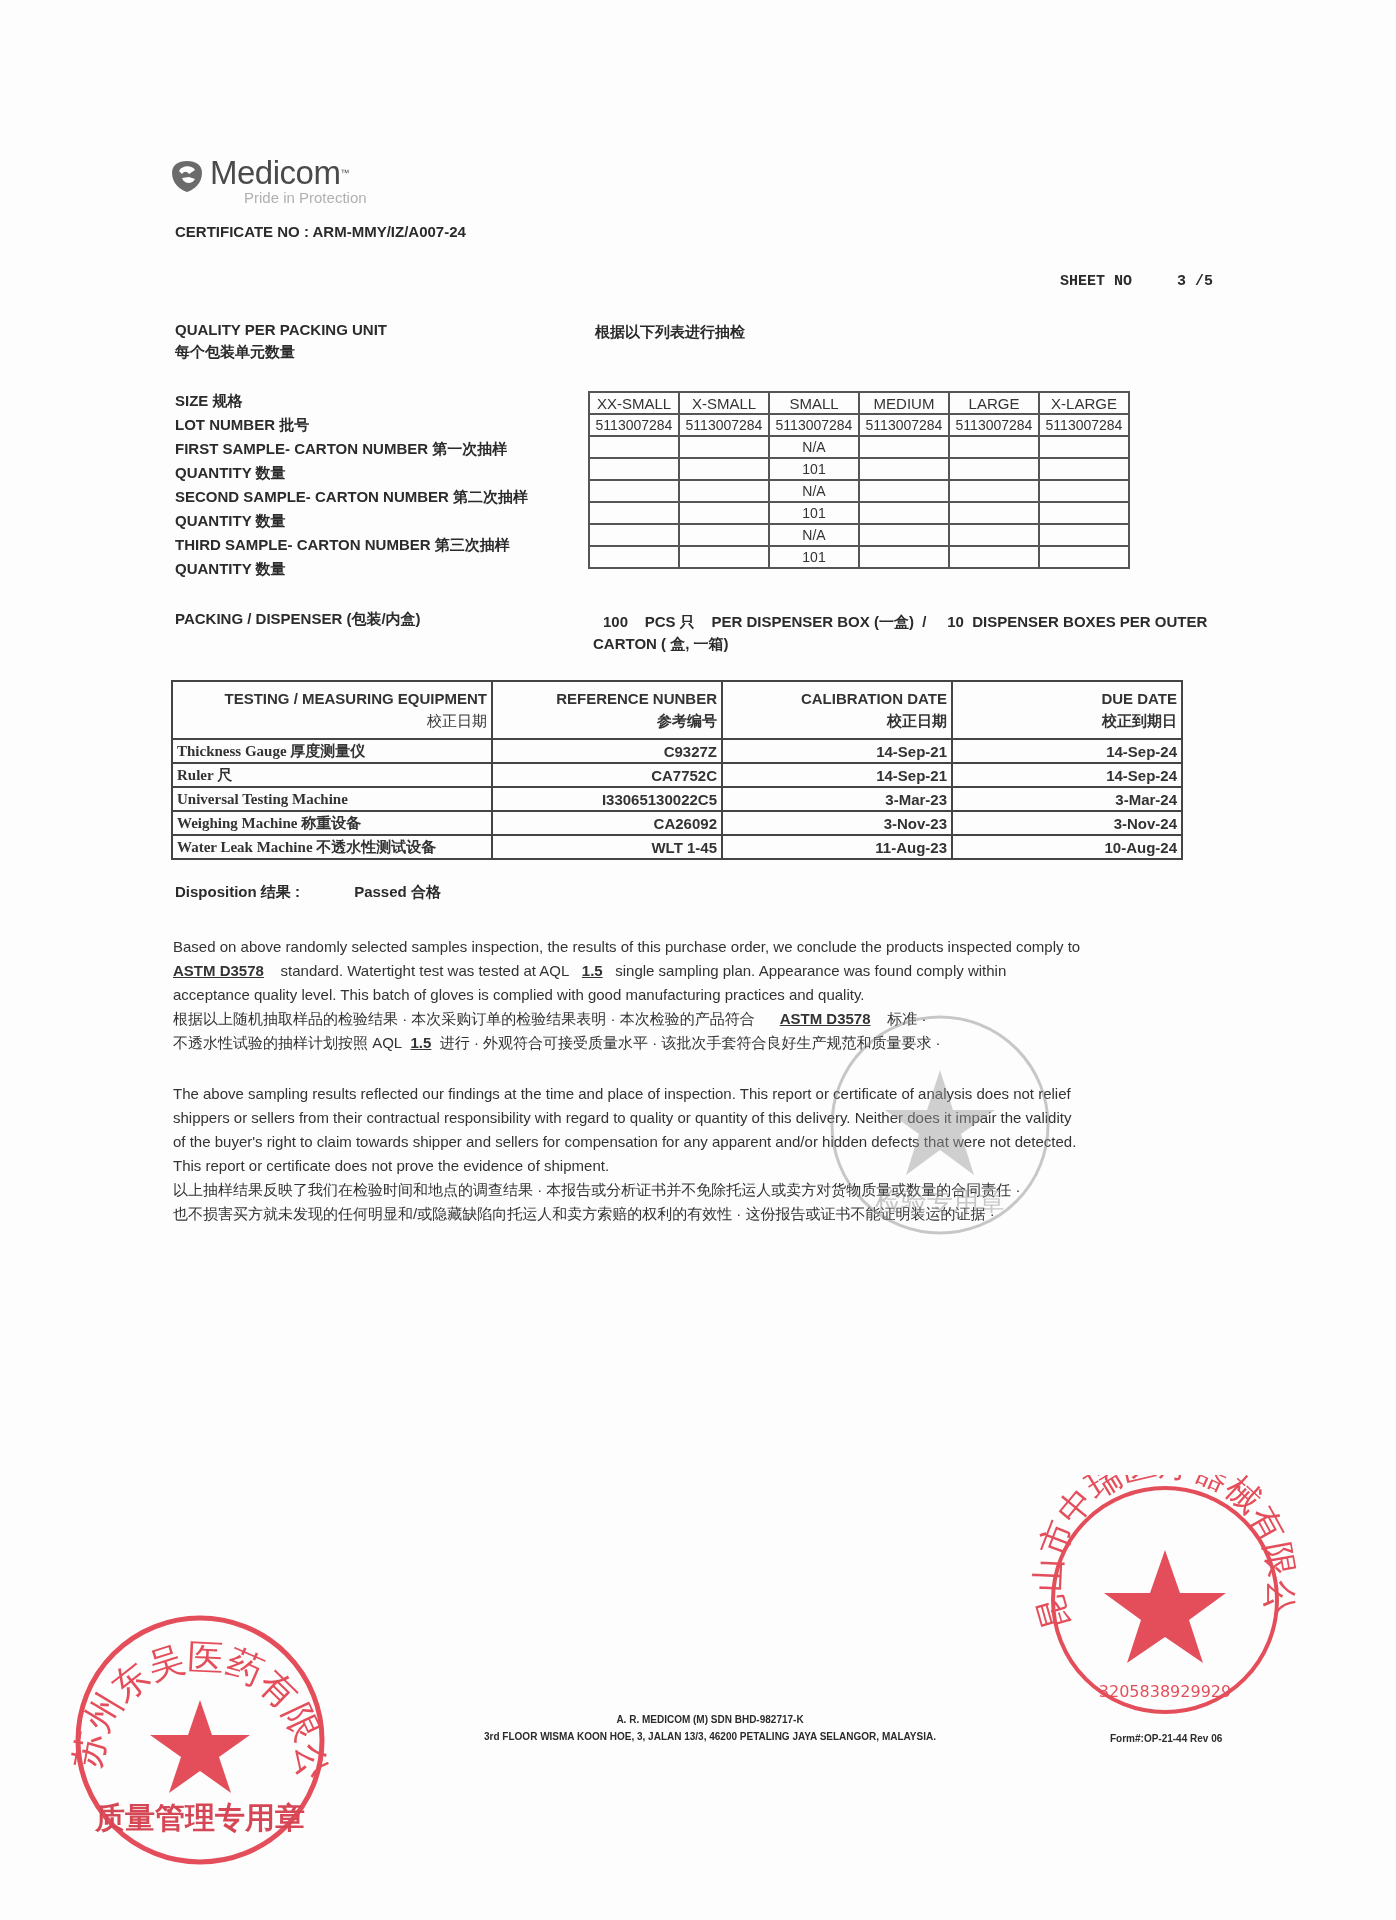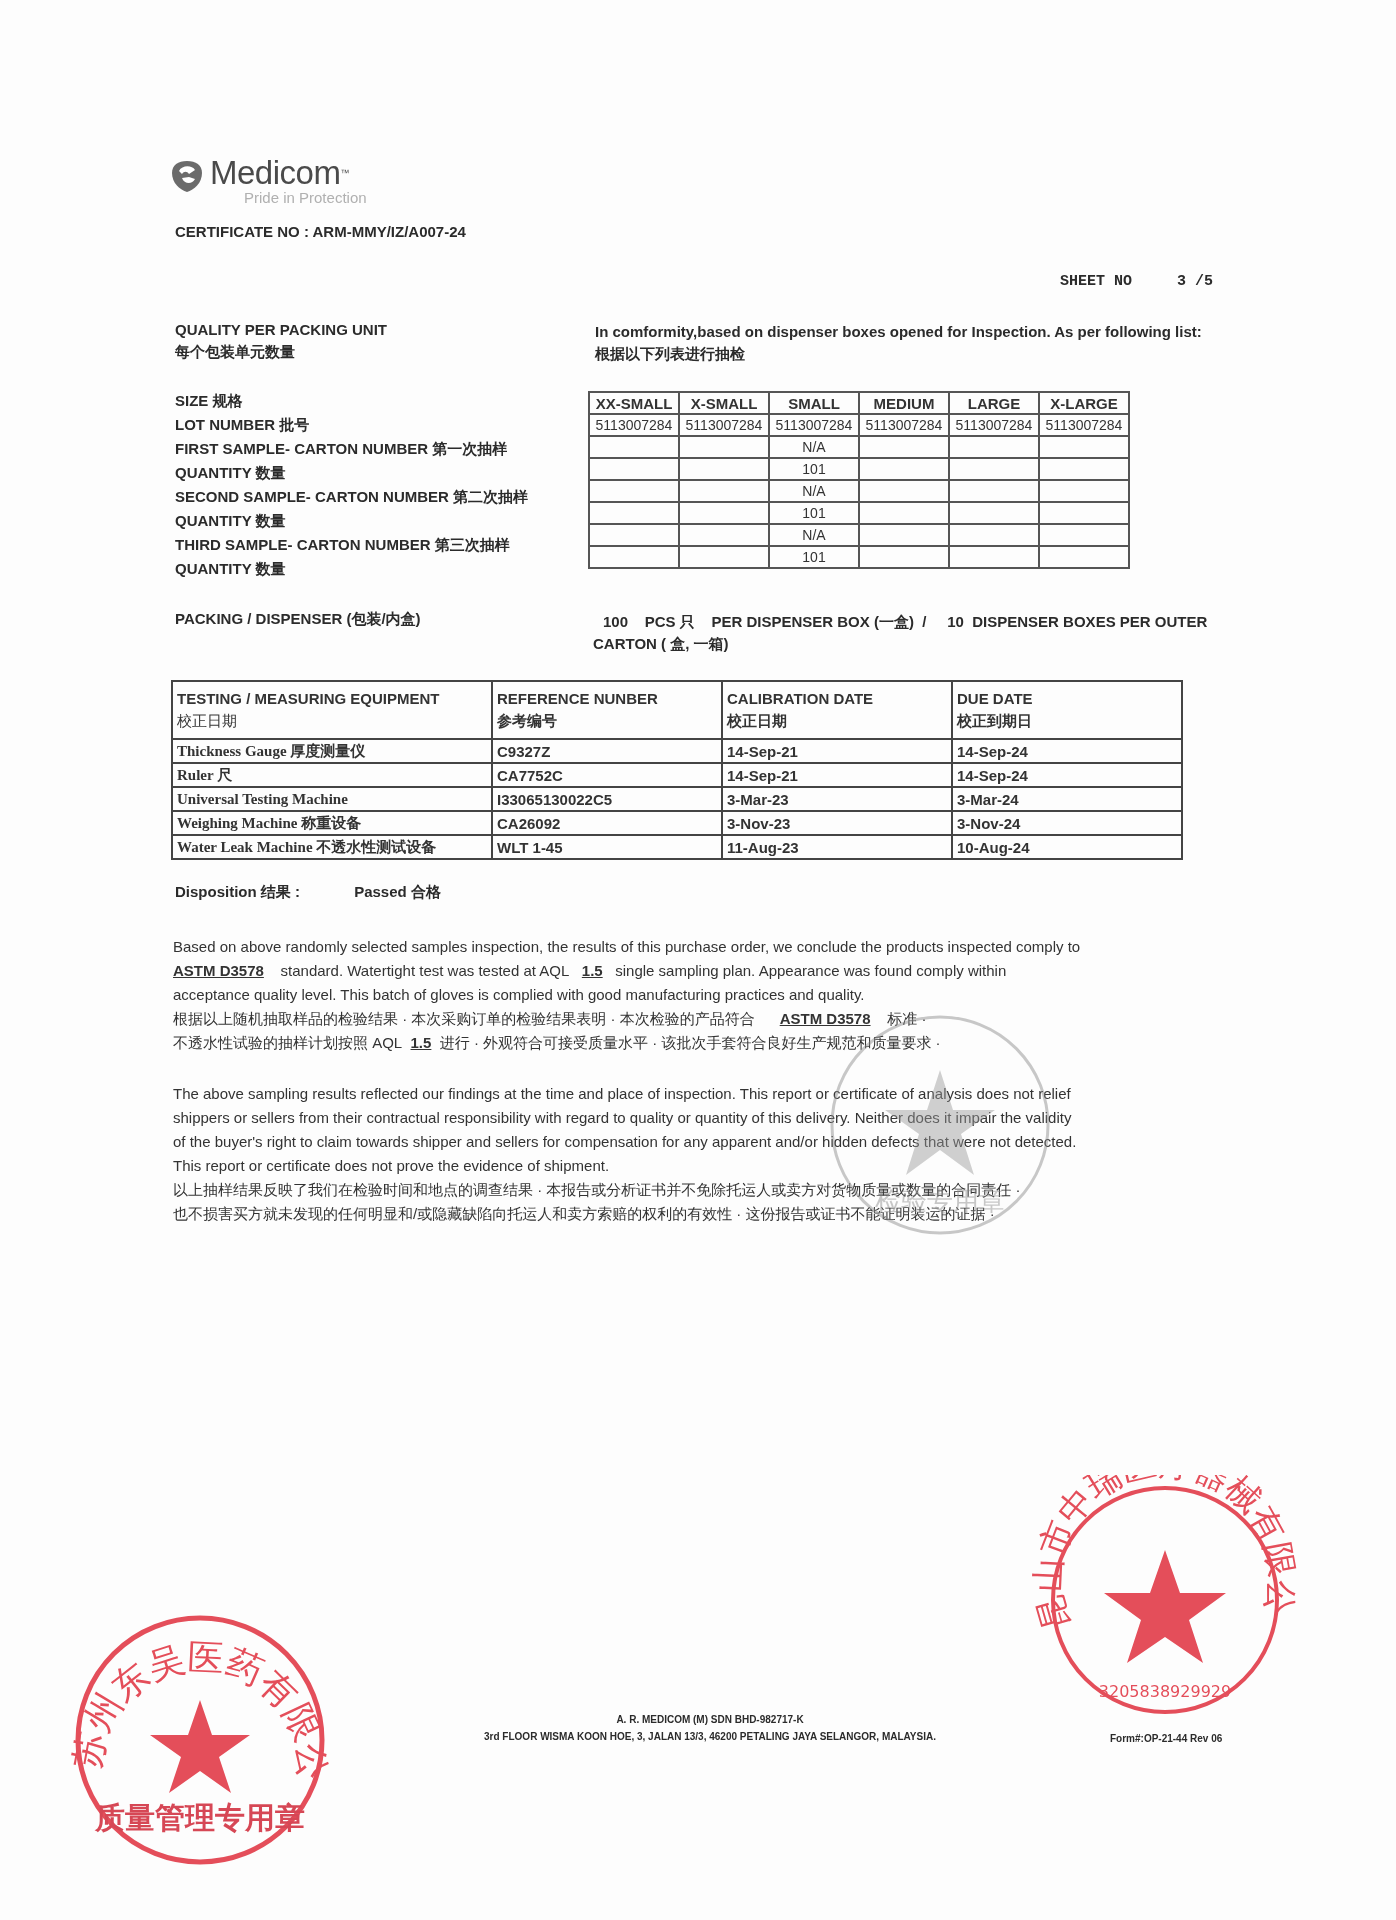--- a/index.html
+++ b/index.html
@@ -15,25 +15,25 @@
   .cert { left:175px; top:223px; font-size:15px; font-weight:bold; }
   .sheet { left:1060px; top:273px; font-size:15px; font-weight:bold;font-family:Liberation Mono, monospace; }
   .sheet span { margin-left:45px; }
   .qpu { left:175px; top:319px; font-size:15px; font-weight:bold; line-height:22px; }
   .conf { left:595px; top:321px; font-size:15px; font-weight:bold; line-height:22px; }
   .labels { left:175px; top:389px; font-size:15px; font-weight:bold; line-height:24px; }
   table { border-collapse:collapse; }
   .size-table { left:588px; top:391px; font-size:14px; }
   .size-table td { border:2px solid #555; height:20px; text-align:center; padding:0 4px; color:#333; }
   .size-table td.w { width:80px; }
-  .size-table tr.head td { font-weight:bold; font-size:15px; }
+  .size-table tr.head td { font-weight:normal; font-size:15px; }
   .packing-label { left:175px; top:610px; font-size:15px; font-weight:bold; }
   .packing-val { left:603px; top:611px; font-size:15px; font-weight:bold; line-height:22px; width:650px; }
   .eq-table { left:171px; top:680px; font-size:15px; }
-  .eq-table td { border:2px solid #444; height:22px; text-align:left; font-weight:bold; color:#333; padding:0 4px; }
+  .eq-table td { border:2px solid #444; height:22px; text-align:right; font-weight:bold; color:#333; padding:0 4px; }
   .eq-table td.left { text-align:left;font-family:Liberation Serif, serif; }
   .eq-table tr.head td { height:56px; line-height:22px; }
   .disp { left:175px; top:883px; font-size:15px; font-weight:bold; }
   .disp .v { margin-left:50px; }
   .para { left:173px; font-size:15px; line-height:24px; width:1080px; color:#333; }
   .para u { font-weight:bold; }
   .footer { left:440px; top:1711px; width:540px; text-align:center; font-size:10px; font-weight:bold; line-height:17px; }
   .form { left:1110px; top:1733px; font-size:10px; font-weight:bold; }
   .stamp { opacity:0.85; }
 </style>
@@ -60,21 +60,20 @@
 <div class="abs sheet">
   <span style="margin-left:0">SHEET NO</span><span>3 /5</span>
 </div>
 
 <div class="abs qpu">
   <div>QUALITY PER PACKING UNIT</div>
   <div>每个包装单元数量</div>
 </div>
 
 <div class="abs conf">
-  <div>In comformity,based on dispenser boxes opened for Inspection. As per following list:</div>
   <div>根据以下列表进行抽检</div>
 </div>
 
 <div class="abs labels">
   <div>SIZE  规格</div>
   <div>LOT NUMBER  批号</div>
   <div>FIRST SAMPLE- CARTON NUMBER 第一次抽样</div>
   <div>QUANTITY 数量</div>
   <div>SECOND SAMPLE- CARTON NUMBER 第二次抽样</div>
   <div>QUANTITY 数量</div>

